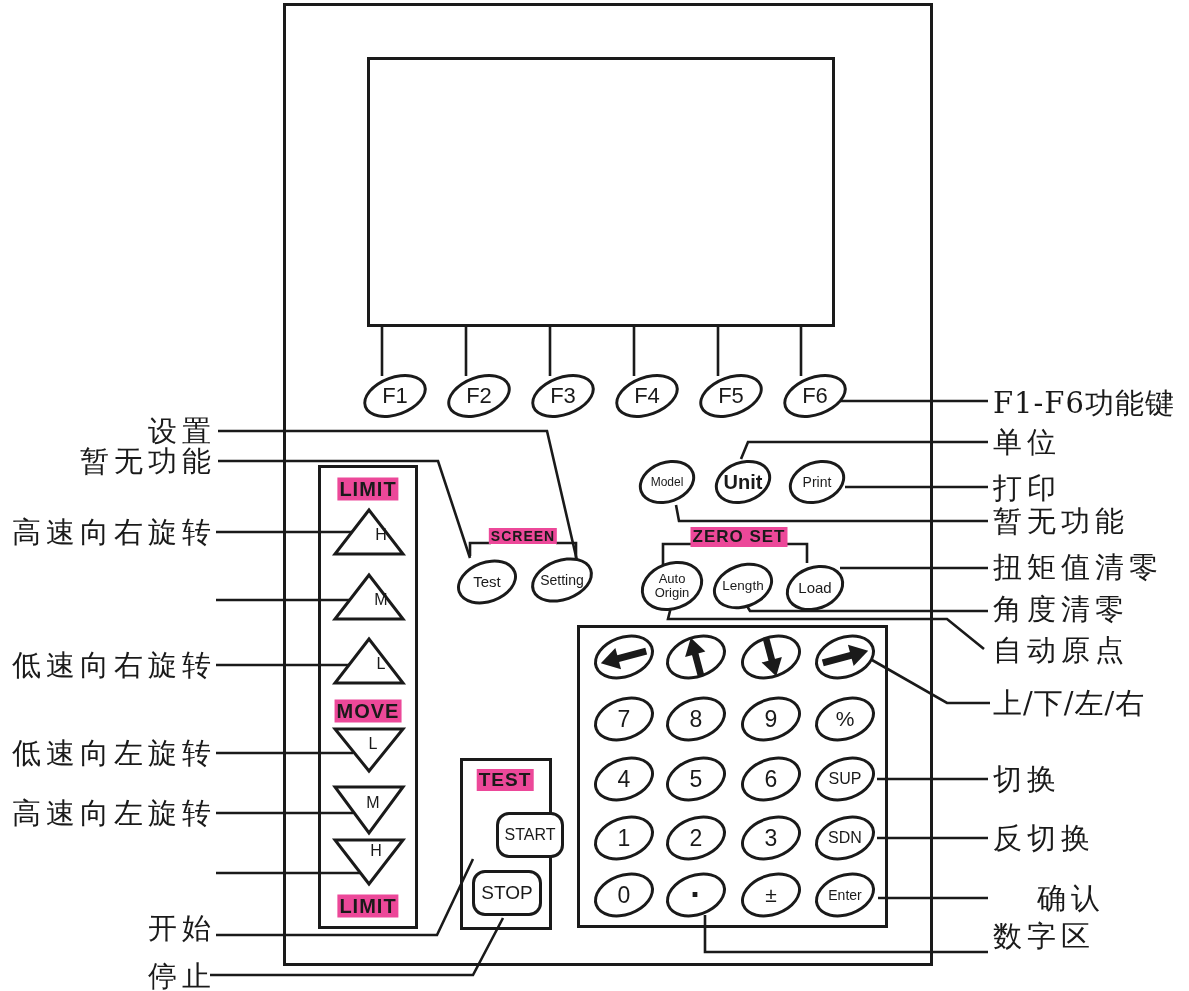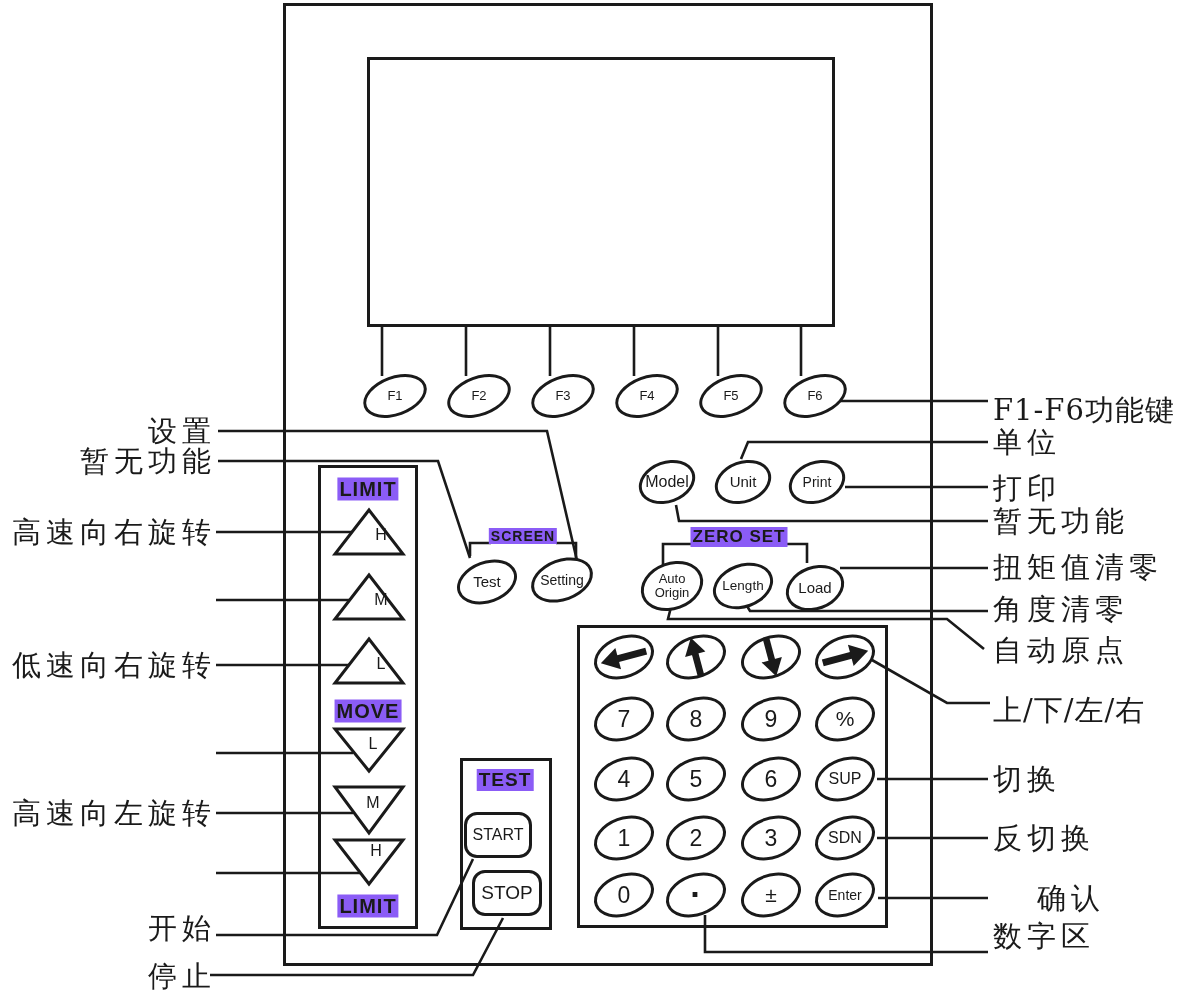--- a/index.html
+++ b/index.html
@@ -9,29 +9,29 @@
   .box{position:absolute;border:3px solid #1a1a1a;background:transparent;}
   .rbox{position:absolute;border:3px solid #1a1a1a;border-radius:13px;background:#fff;
         display:flex;align-items:center;justify-content:center;}
   .wires{position:absolute;left:0;top:0;pointer-events:none;}
   .key{position:absolute;}
   .key .oval{position:absolute;left:0;top:0;width:100%;height:100%;
              border:3px solid #1a1a1a;border-radius:50%;background:#fff;
              transform:rotate(-20deg);}
   .key .klabel{position:absolute;left:0;top:0;width:100%;height:100%;
                display:flex;flex-direction:column;align-items:center;justify-content:center;
-               font-size:13px;line-height:1.05;}
+               font-size:22px;line-height:1.05;}
   .glabel{position:absolute;transform:translate(-50%,-50%);white-space:nowrap;
-          font-weight:600;letter-spacing:1px;background:#8b5cf6;padding:0 2px;}
+          font-weight:600;letter-spacing:1px;background:#ec4899;padding:0 2px;}
   .tletter{position:absolute;transform:translate(-50%,-50%);font-size:16px;}
   .cjk{position:absolute;font-family:"DejaVu Serif","Liberation Serif",serif;
        font-size:29px;line-height:32px;letter-spacing:5px;white-space:nowrap;}
   .cjk.l{right:973px;text-align:right;}
   .cjk.r{left:993px;}
-  .cjk.tight{letter-spacing:1px;margin-top:7px;}
+  .cjk.tight{letter-spacing:1px;}
   .arr{transform:rotate(-15deg);}
   .arr line{stroke:#1a1a1a;stroke-width:7;}
   .arr polygon{fill:#1a1a1a;}
 </style>
 </head>
 <body>
 
 <div class="stage">
 
   <div class="box" style="left:283px;top:3px;width:650px;height:963px;"></div>
@@ -109,25 +109,25 @@
       <i class="oval"></i>
       <span class="klabel">F5</span>
     </div>
   <div class="key" style="left:782px;top:376px;width:66px;height:40px;">
       <i class="oval"></i>
       <span class="klabel">F6</span>
     </div>
 
   <div class="key" style="left:638px;top:461px;width:58px;height:42px;">
       <i class="oval"></i>
-      <span class="klabel" style="font-size:16px;">Model</span>
+      <span class="klabel" style="font-size:12px;">Model</span>
     </div>
   <div class="key" style="left:714px;top:461px;width:58px;height:42px;">
       <i class="oval"></i>
-      <span class="klabel" style="font-size:15px;">Unit</span>
+      <span class="klabel" style="font-size:20px;font-weight:bold;">Unit</span>
     </div>
   <div class="key" style="left:788px;top:461px;width:58px;height:42px;">
       <i class="oval"></i>
       <span class="klabel" style="font-size:14px;">Print</span>
     </div>
 
   <div class="glabel" style="left:523px;top:536px;font-size:14px;">SCREEN</div>
   <div class="key" style="left:456px;top:561px;width:62px;height:42px;">
       <i class="oval"></i>
       <span class="klabel" style="font-size:15px;">Test</span>
@@ -158,21 +158,21 @@
   <div class="glabel" style="left:368px;top:711px;font-size:20px;">MOVE</div>
   <div class="glabel" style="left:368px;top:906px;font-size:20px;">LIMIT</div>
   <span class="tletter" style="left:381px;top:535px;">H</span>
   <span class="tletter" style="left:381px;top:600px;">M</span>
   <span class="tletter" style="left:381px;top:664px;">L</span>
   <span class="tletter" style="left:373px;top:744px;">L</span>
   <span class="tletter" style="left:373px;top:803px;">M</span>
   <span class="tletter" style="left:376px;top:851px;">H</span>
 
   <div class="glabel" style="left:505px;top:780px;font-size:19px;">TEST</div>
-  <div class="rbox" style="left:464px;top:812px;width:68px;height:46px;font-size:16px;">START</div>
+  <div class="rbox" style="left:496px;top:812px;width:68px;height:46px;font-size:16px;">START</div>
   <div class="rbox" style="left:472px;top:870px;width:70px;height:46px;font-size:19px;">STOP</div>
 
   <div class="key" style="left:593px;top:636px;width:62px;height:42px;">
       <i class="oval"></i>
       <span class="klabel">
         <svg class="arr" width="50" height="30" viewBox="0 0 50 30">
           <line x1="16" y1="15" x2="48" y2="15"></line>
           <polygon points="1,15 19,4 19,26"></polygon>
         </svg>
       </span>
@@ -270,20 +270,21 @@
     </div>
   <div class="key" style="left:814px;top:874px;width:62px;height:42px;">
       <i class="oval"></i>
       <span class="klabel" style="font-size:14px;">Enter</span>
     </div>
 
   <div class="cjk l" style="top:415px;">设置</div>
   <div class="cjk l" style="top:445px;">暂无功能</div>
   <div class="cjk l" style="top:516px;">高速向右旋转</div>
   <div class="cjk l" style="top:649px;">低速向右旋转</div>
+  <div class="cjk l" style="top:737px;">低速向左旋转</div>
   <div class="cjk l" style="top:797px;">高速向左旋转</div>
   <div class="cjk l" style="top:912px;">开始</div>
   <div class="cjk l" style="top:960px;">停止</div>
 
   <div class="cjk r tight" style="top:387px;">F1-F6功能键</div>
   <div class="cjk r" style="top:426px;">单位</div>
   <div class="cjk r" style="top:472px;">打印</div>
   <div class="cjk r" style="top:505px;">暂无功能</div>
   <div class="cjk r" style="top:551px;">扭矩值清零</div>
   <div class="cjk r" style="top:593px;">角度清零</div>

